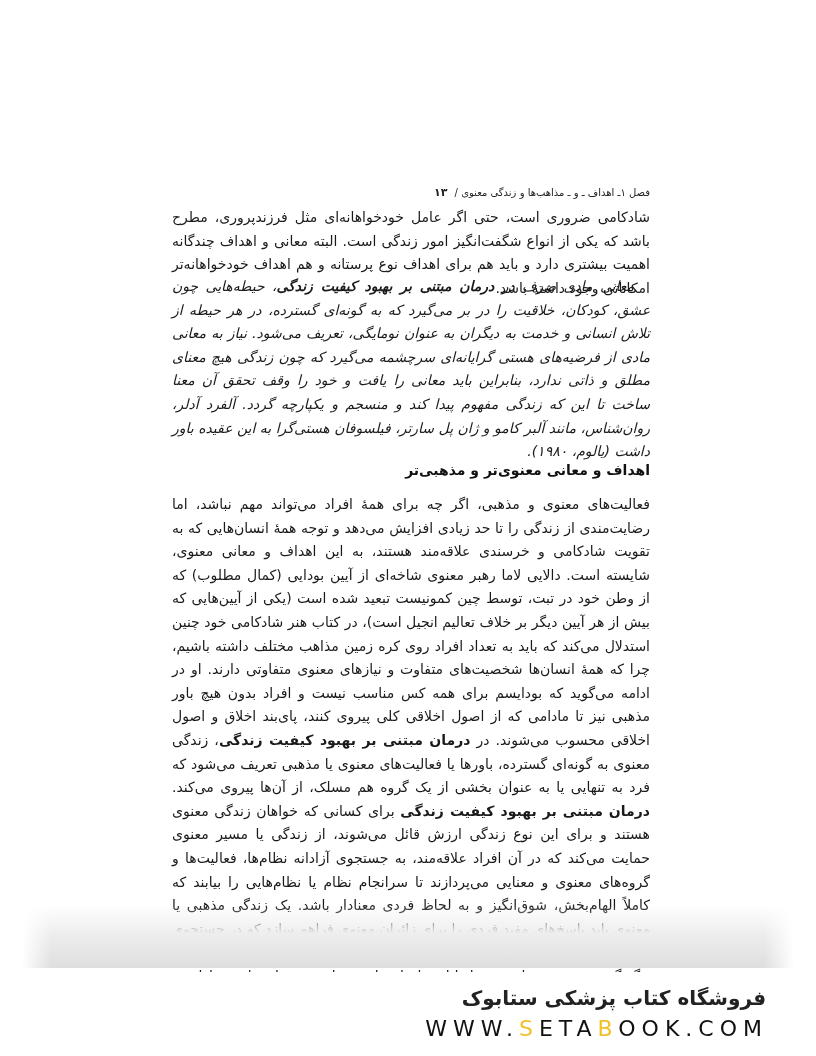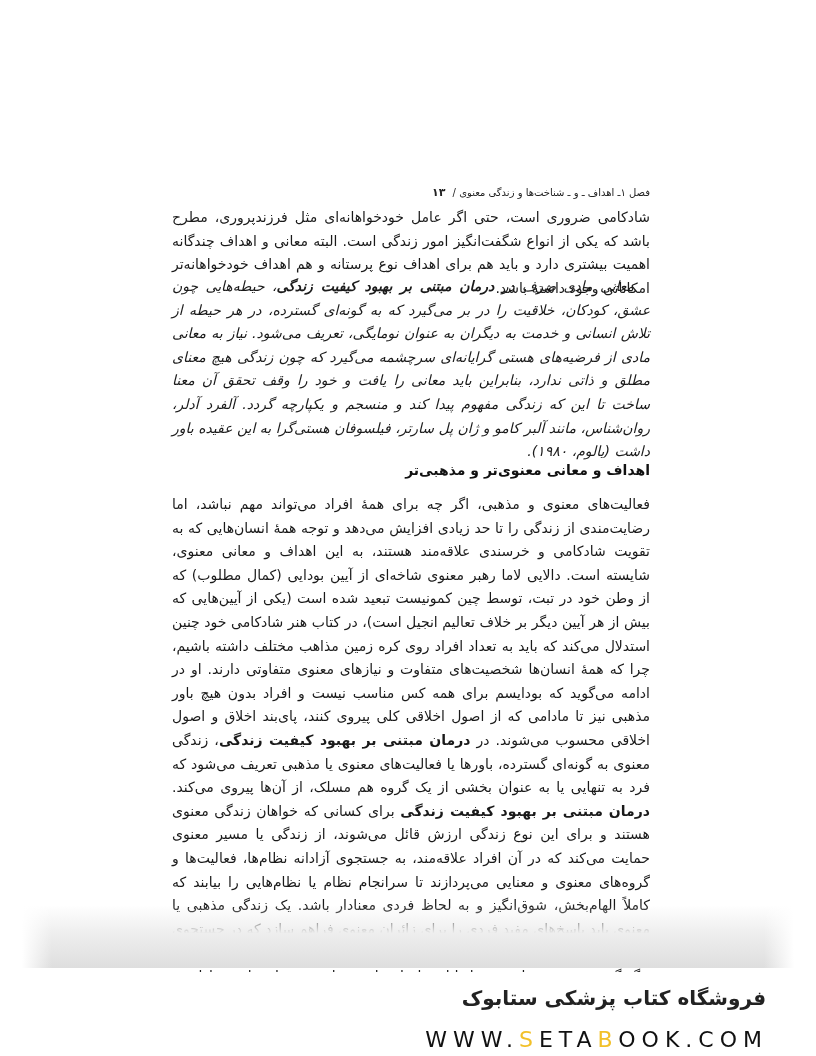--- a/index.html
+++ b/index.html
@@ -107,21 +107,21 @@
       top: 14px;
       right: 50px;
       direction: rtl;
       font-size: 20px;
       color: #222;
       font-weight: bold;
       white-space: nowrap;
     }
     .store-url {
       position: absolute;
-      top: 55px;
+      top: 44px;
       right: 48px;
       font-family: "DejaVu Sans", sans-serif;
       font-size: 22px;
       letter-spacing: 6px;
       color: #111;
       white-space: nowrap;
     }
     .store-url .accent { color: #f2c029; }
     .logo {
       position: absolute;
@@ -142,21 +142,21 @@
       color: #9a9a9a;
       white-space: nowrap;
     }
   </style>
 </head>
 <body>
 
 <div class="page">
 
   <div class="running-header">
-    <span>فصل ۱ـ اهداف ـ و ـ شناخت‌ها و زندگی معنوی</span>
+    <span>فصل ۱ـ اهداف ـ و ـ مذاهب‌ها و زندگی معنوی</span>
     <span>/</span>
     <span class="page-num">۱۳</span>
   </div>
 
   <div class="text-block block-1">
     <p>شادکامی ضروری است، حتی اگر عامل خودخواهانه‌ای مثل فرزندپروری، مطرح باشد که یکی از انواع شگفت‌انگیز امور زندگی است. البته معانی و اهداف چندگانه اهمیت بیشتری دارد و باید هم برای اهداف نوع پرستانه و هم اهداف خودخواهانه‌تر امکاناتی وجود داشته باشد.</p>
   </div>
 
   <div class="text-block block-2">
     <p class="indent"><span>معانی مادی صرف در </span><span class="bold">درمان مبتنی بر بهبود کیفیت زندگی</span><span>، حیطه‌هایی چون عشق، کودکان، خلاقیت را در بر می‌گیرد که به گونه‌ای گسترده، در هر حیطه از تلاش انسانی و خدمت به دیگران به عنوان نومایگی، تعریف می‌شود. نیاز به معانی مادی از فرضیه‌های هستی گرایانه‌ای سرچشمه می‌گیرد که چون زندگی هیچ معنای مطلق و ذاتی ندارد، بنابراین باید معانی را یافت و خود را وقف تحقق آن معنا ساخت تا این که زندگی مفهوم پیدا کند و منسجم و یکپارچه گردد. آلفرد آدلر، روان‌شناس، مانند آلبر کامو و ژان پل سارتر، فیلسوفان هستی‌گرا به این عقیده باور داشت (یالوم، ۱۹۸۰).</span></p>

